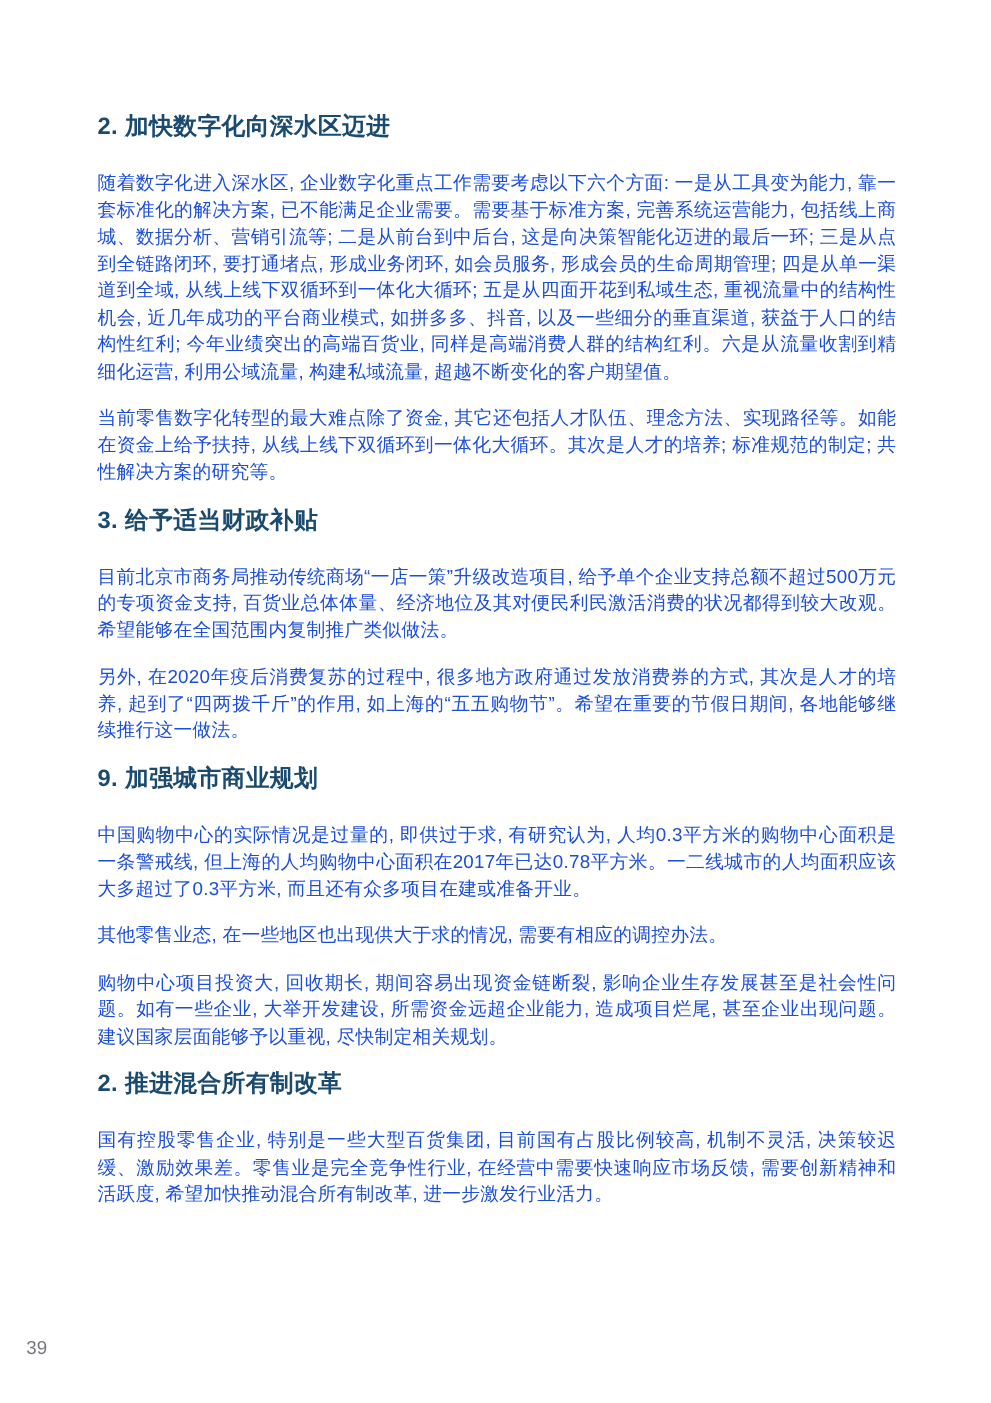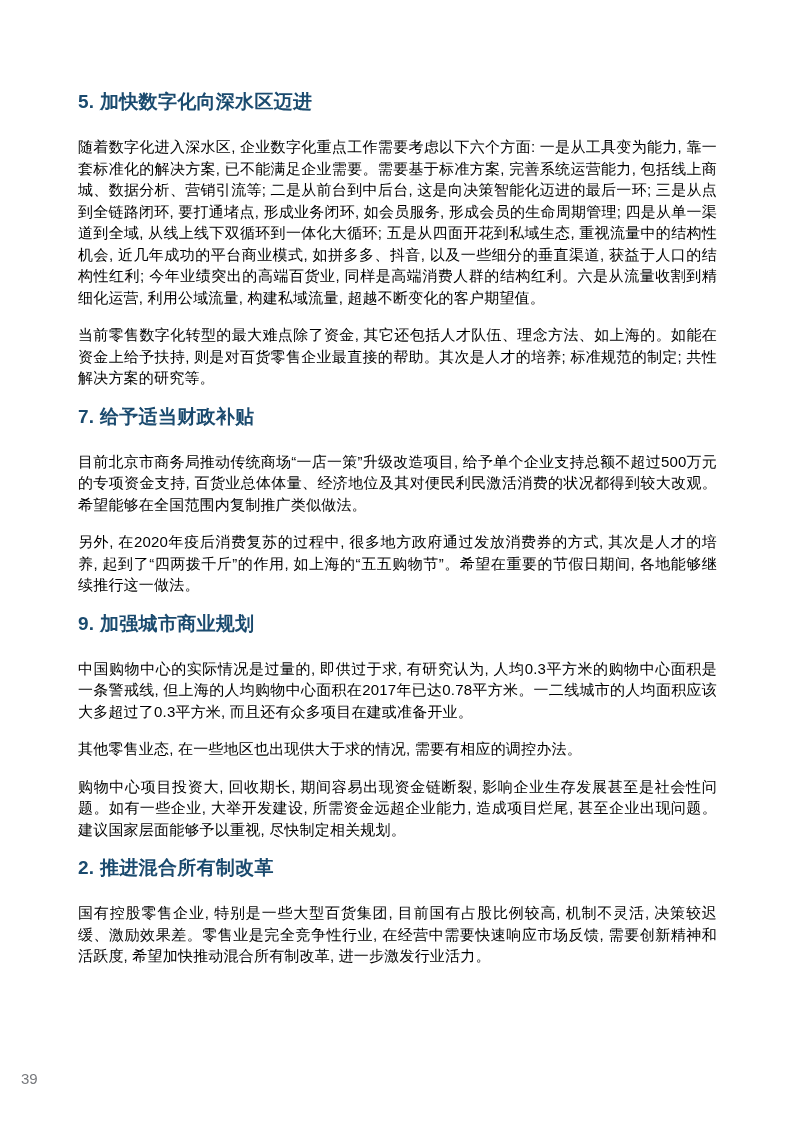--- a/index.html
+++ b/index.html
@@ -26,46 +26,46 @@
     color: #1a4a6e;
     margin: 12px 0 22px 0;
     letter-spacing: 0.3px;
   }
   .sec-heading.first {
     margin-top: 0;
   }
   .body-para {
     font-size: 15px;
     line-height: 21.5px;
-    color: #000000;
+    color: #1d4ed8;
     margin: 0 0 16px 0;
     text-align: justify;
     text-justify: inter-ideograph;
     letter-spacing: 0.2px;
   }
   .page-number {
     position: absolute;
     left: 21px;
     top: 1070px;
     font-size: 15px;
     line-height: 18px;
     color: #77797d;
   }
 </style>
 </head>
 <body>
 
 <div class="page">
   <div class="content">
 
-    <h2 class="sec-heading first">5. 加快数字化向深水区迈进</h2>
+    <h2 class="sec-heading first">2. 加快数字化向深水区迈进</h2>
     <p class="body-para">随着数字化进入深水区, 企业数字化重点工作需要考虑以下六个方面: 一是从工具变为能力, 靠一套标准化的解决方案, 已不能满足企业需要。需要基于标准方案, 完善系统运营能力, 包括线上商城、数据分析、营销引流等; 二是从前台到中后台, 这是向决策智能化迈进的最后一环; 三是从点到全链路闭环, 要打通堵点, 形成业务闭环, 如会员服务, 形成会员的生命周期管理; 四是从单一渠道到全域, 从线上线下双循环到一体化大循环; 五是从四面开花到私域生态, 重视流量中的结构性机会, 近几年成功的平台商业模式, 如拼多多、抖音, 以及一些细分的垂直渠道, 获益于人口的结构性红利; 今年业绩突出的高端百货业, 同样是高端消费人群的结构红利。六是从流量收割到精细化运营, 利用公域流量, 构建私域流量, 超越不断变化的客户期望值。</p>
-    <p class="body-para">当前零售数字化转型的最大难点除了资金, 其它还包括人才队伍、理念方法、如上海的。如能在资金上给予扶持, 则是对百货零售企业最直接的帮助。其次是人才的培养; 标准规范的制定; 共性解决方案的研究等。</p>
+    <p class="body-para">当前零售数字化转型的最大难点除了资金, 其它还包括人才队伍、理念方法、实现路径等。如能在资金上给予扶持, 从线上线下双循环到一体化大循环。其次是人才的培养; 标准规范的制定; 共性解决方案的研究等。</p>
 
-    <h2 class="sec-heading">7. 给予适当财政补贴</h2>
+    <h2 class="sec-heading">3. 给予适当财政补贴</h2>
     <p class="body-para">目前北京市商务局推动传统商场“一店一策”升级改造项目, 给予单个企业支持总额不超过500万元的专项资金支持, 百货业总体体量、经济地位及其对便民利民激活消费的状况都得到较大改观。希望能够在全国范围内复制推广类似做法。</p>
     <p class="body-para">另外, 在2020年疫后消费复苏的过程中, 很多地方政府通过发放消费券的方式, 其次是人才的培养, 起到了“四两拨千斤”的作用, 如上海的“五五购物节”。希望在重要的节假日期间, 各地能够继续推行这一做法。</p>
 
     <h2 class="sec-heading">9. 加强城市商业规划</h2>
     <p class="body-para">中国购物中心的实际情况是过量的, 即供过于求, 有研究认为, 人均0.3平方米的购物中心面积是一条警戒线, 但上海的人均购物中心面积在2017年已达0.78平方米。一二线城市的人均面积应该大多超过了0.3平方米, 而且还有众多项目在建或准备开业。</p>
     <p class="body-para">其他零售业态, 在一些地区也出现供大于求的情况, 需要有相应的调控办法。</p>
     <p class="body-para">购物中心项目投资大, 回收期长, 期间容易出现资金链断裂, 影响企业生存发展甚至是社会性问题。如有一些企业, 大举开发建设, 所需资金远超企业能力, 造成项目烂尾, 甚至企业出现问题。建议国家层面能够予以重视, 尽快制定相关规划。</p>
 
     <h2 class="sec-heading">2. 推进混合所有制改革</h2>
     <p class="body-para">国有控股零售企业, 特别是一些大型百货集团, 目前国有占股比例较高, 机制不灵活, 决策较迟缓、激励效果差。零售业是完全竞争性行业, 在经营中需要快速响应市场反馈, 需要创新精神和活跃度, 希望加快推动混合所有制改革, 进一步激发行业活力。</p>

